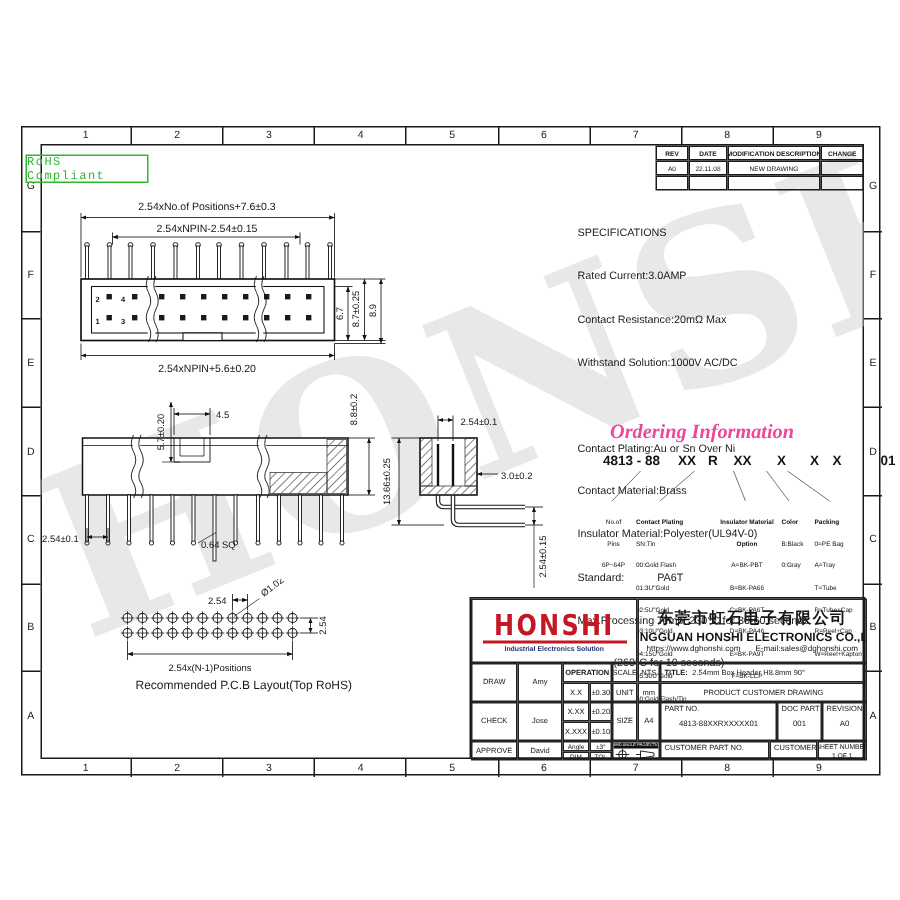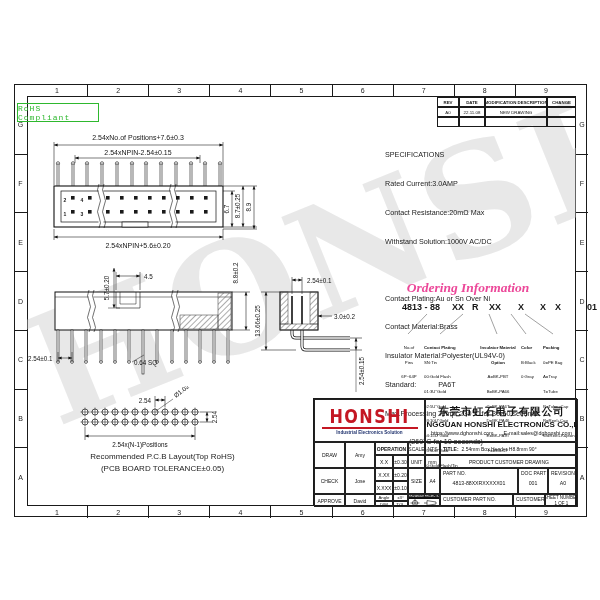--- a/index.html
+++ b/index.html
@@ -317,21 +317,20 @@
         <line x1="145" y1="36" x2="157" y2="36"></line>
       <line x1="152" y1="26" x2="152" y2="36" marker-start="url(#ar)" marker-end="url(#ar)"></line>
     </g>
     <text x="96" y="16.5" text-anchor="end" class="t6">2.54</text>
     <text transform="rotate(-38 121 12)" x="121" y="12" class="t6">Ø1.02</text>
     <text x="85" y="61" text-anchor="middle" class="t6">2.54x(N-1)Positions</text>
     <text transform="rotate(-90 162 31)" x="162" y="31" text-anchor="middle" class="t6">2.54</text>
   </svg>
 
   <div class="cap" style="left:55px;top:452px;width:215px;">Recommended P.C.B Layout(Top RoHS)</div>
-  <div class="cap" style="left:55px;top:464px;width:215px;">(PCB BOARD TOLERANCE±0.05)</div>
 
   <div class="revtbl" style="left:437px;top:97px;">
     <div class="hd">REV</div>
     <div class="hd">DATE</div>
     <div class="hd">MODIFICATION DESCRIPTION</div>
     <div class="hd">CHANGE</div>
     <div>A0</div>
     <div>22.11.08</div>
     <div>NEW DRAWING</div>
     <div></div>

